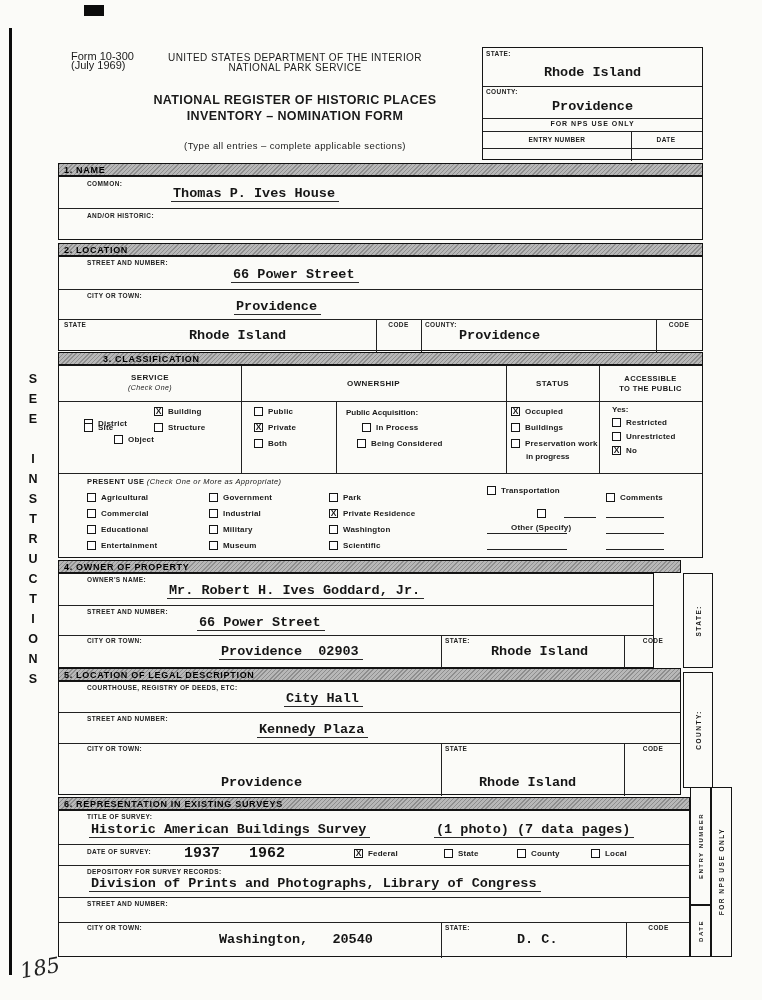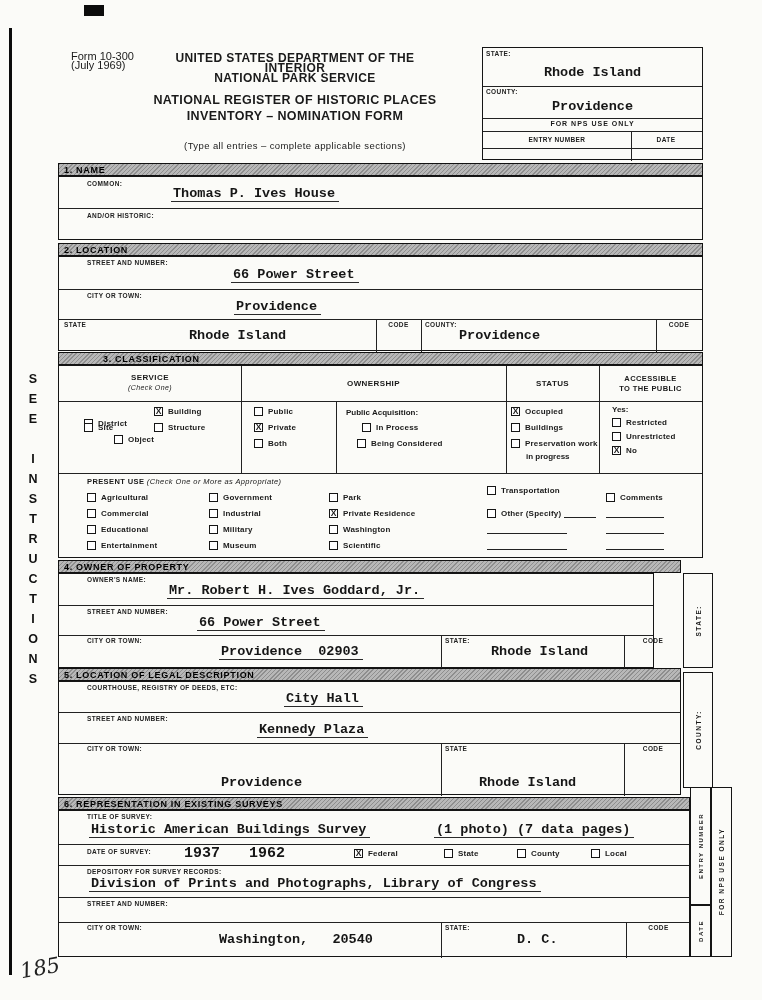--- a/index.html
+++ b/index.html
@@ -37,21 +37,21 @@
 
 <div class="page">
 
   <div class="blob" style="left:9px;top:28px;width:3px;height:947px;"></div>
   <div class="blob" style="left:84px;top:5px;width:20px;height:11px;"></div>
 
   <div style="position:absolute;left:71px;top:52px;font-size:11px;line-height:9px;">
     <div>Form 10-300</div>
     <div>(July 1969)</div>
   </div>
-  <div class="hdr centerline" style="left:150px;top:53px;width:290px;font-size:12px;font-weight:700;">
+  <div class="hdr centerline" style="left:150px;top:53px;width:290px;font-size:10px;font-weight:400;">
     <div>UNITED STATES DEPARTMENT OF THE INTERIOR</div>
     <div>NATIONAL PARK SERVICE</div>
   </div>
   <div class="hdr" style="left:100px;top:92px;width:390px;font-size:12.5px;line-height:16px;">
     <div>NATIONAL REGISTER OF HISTORIC PLACES</div>
     <div>INVENTORY – NOMINATION FORM</div>
   </div>
   <div class="hdr" style="left:100px;top:140px;width:390px;font-size:9.5px;font-weight:normal;">(Type all entries – complete applicable sections)</div>
 
   <div class="box" style="left:482px;top:47px;width:221px;height:113px;">
@@ -232,21 +232,21 @@
         <span class="tx">Washington</span>
       </span>
     <span class="cb" style="left:270px;top:175px;">
         <span class="bx"></span>
         <span class="tx">Scientific</span>
       </span>
     <span class="cb" style="left:428px;top:120px;">
         <span class="bx"></span>
         <span class="tx">Transportation</span>
       </span>
-    <span class="cb" style="left:428px;top:143px;">
+    <span class="cb" style="left:452px;top:143px;flex-direction:column;">
         <span class="bx"></span>
         <span class="tx">Other (Specify)</span>
       </span>
     <div class="hline" style="left:505px;top:151px;width:32px;"></div>
     <div class="hline" style="left:428px;top:167px;width:80px;"></div>
     <div class="hline" style="left:428px;top:183px;width:80px;"></div>
     <span class="cb" style="left:547px;top:127px;">
         <span class="bx"></span>
         <span class="tx">Comments</span>
       </span>

